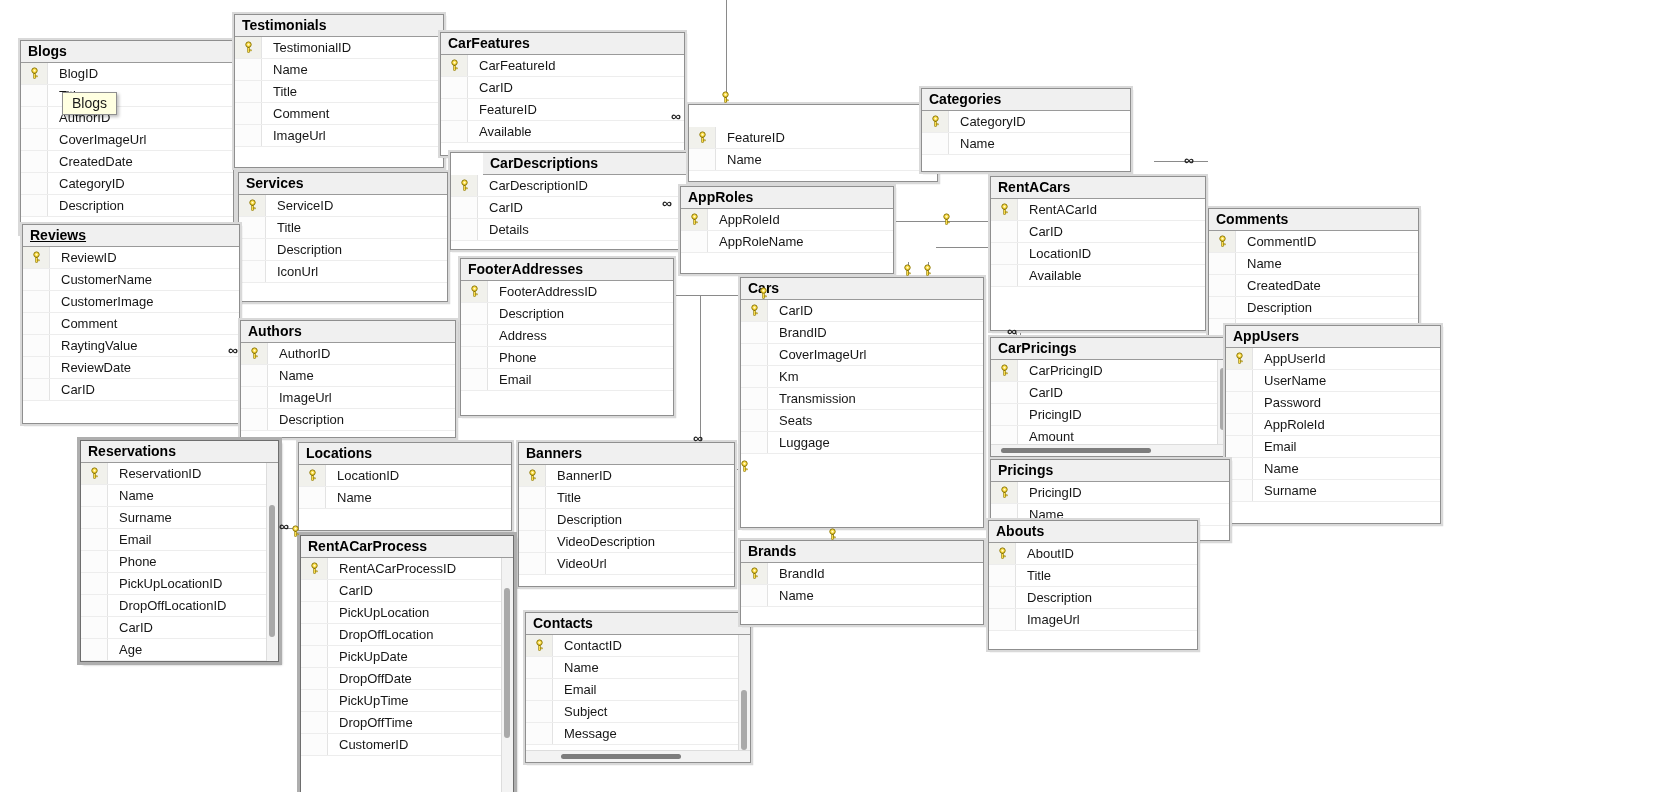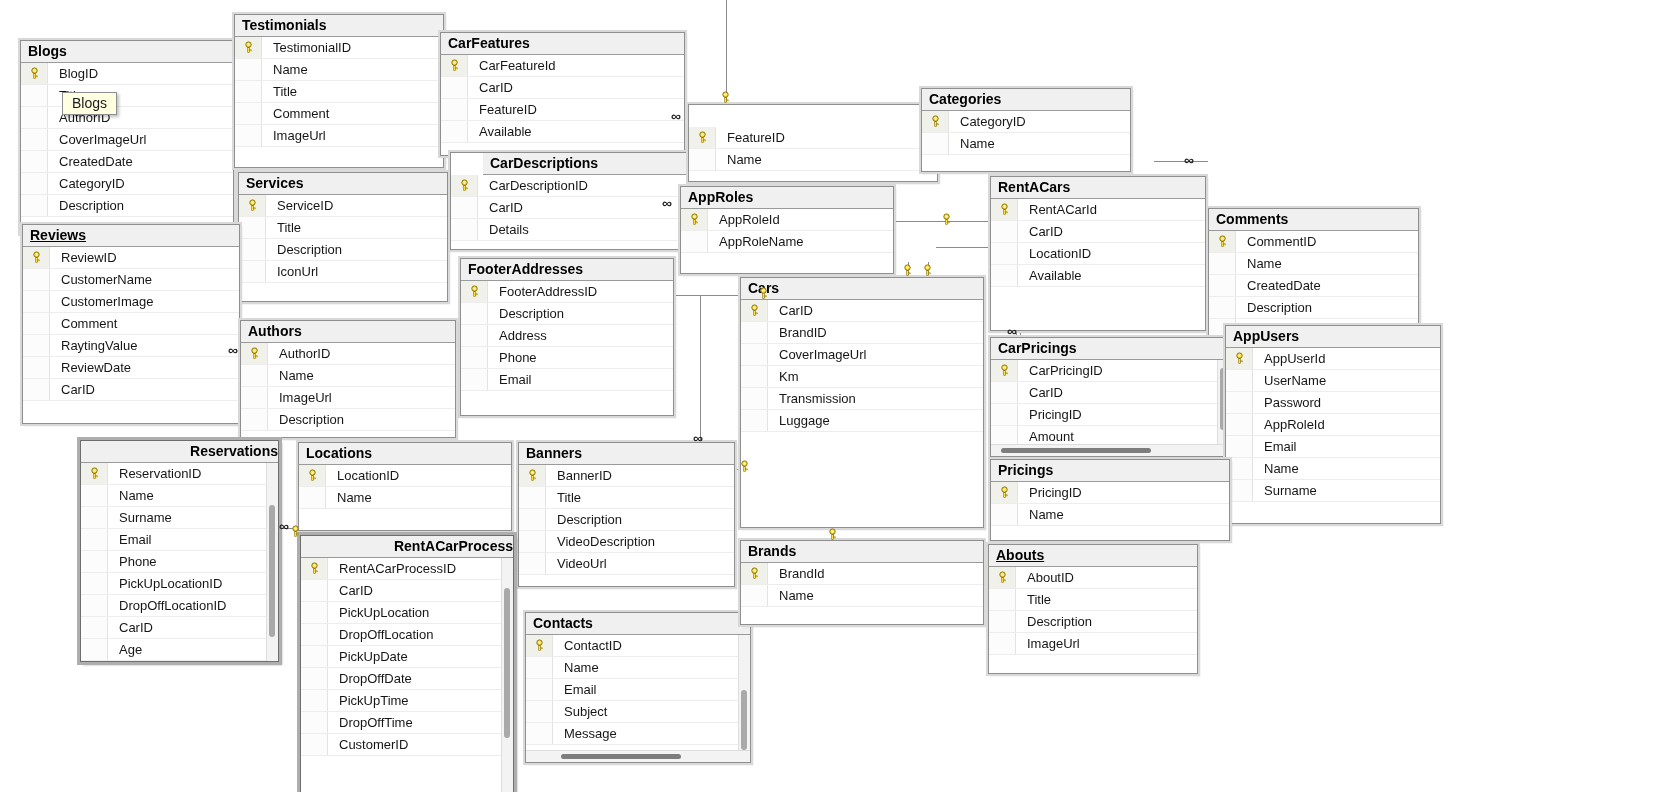--- a/index.html
+++ b/index.html
@@ -1,21 +1,21 @@
 <!DOCTYPE html>
 <html><head>
 <meta charset="utf-8">
 <style>
   html,body{margin:0;padding:0;}
   body{width:1659px;height:792px;background:#ffffff;font-family:"Liberation Sans",sans-serif;overflow:hidden;position:relative;}
   #canvas{position:absolute;left:0;top:0;width:1659px;height:792px;background:#ffffff;}
 
   .table-window{position:absolute;background:#ffffff;border:1px solid #8f8f8f;
     box-shadow:0 0 0 2px #d9d9d9,2px 2px 1px rgba(120,120,120,.45);}
-  .table-window.bold{border:1px solid #6e6e6e;box-shadow:0 0 0 3px #aeaeae,3px 3px 2px rgba(100,100,100,.5);text-align:right;}
+  .table-window.bold{border:1px solid #6e6e6e;box-shadow:0 0 0 3px #aeaeae,3px 3px 2px rgba(100,100,100,.5);}
   .tbl-header{height:21px;line-height:21px;background:#f0f0f0;border-bottom:1px solid #9a9a9a;
     font-weight:bold;font-size:14px;color:#000;padding-left:7px;white-space:nowrap;overflow:hidden;}
   .tbl-body{position:absolute;top:22px;left:0;right:0;bottom:0;background:#fff;overflow:hidden;}
   .tbl-row{height:21px;display:flex;border-bottom:1px solid #ededed;background:#fff;}
   .gutter{width:26px;flex:0 0 26px;border-right:1px solid #e3e3e3;display:flex;align-items:center;justify-content:center;background:#fcfcfc;}
   .tbl-row.pk .gutter{background:#f1f1ec;}
   .col-name{padding-left:11px;font-size:13px;line-height:21px;color:#161616;white-space:nowrap;}
 
   .vscroll{position:absolute;top:22px;right:0;bottom:0;width:11px;background:#f3f3f3;border-left:1px solid #dddddd;}
   .vthumb{position:absolute;left:2px;width:6px;background:#a9a9a9;border-radius:3px;}
@@ -452,20 +452,24 @@
         <div class="tbl-row">
           <div class="gutter"></div>
           <div class="col-name">Km</div>
         </div>
         <div class="tbl-row">
           <div class="gutter"></div>
           <div class="col-name">Transmission</div>
         </div>
         <div class="tbl-row">
           <div class="gutter"></div>
+          <div class="col-name">Seats</div>
+        </div>
+        <div class="tbl-row">
+          <div class="gutter"></div>
           <div class="col-name">Luggage</div>
         </div>
       </div>
     </div>
     <div class="table-window" style="left: 990px; top: 337px; width: 238px; height: 118px;">
       <div class="tbl-header">CarPricings</div>
       <div class="tbl-body">
         <div class="tbl-row pk">
           <div class="gutter">
             <svg width="13" height="13" viewBox="0 0 13 13">
@@ -762,21 +766,21 @@
             </svg>
           </div>
           <div class="col-name">BrandId</div>
         </div>
         <div class="tbl-row">
           <div class="gutter"></div>
           <div class="col-name">Name</div>
         </div>
       </div>
     </div>
-    <div class="table-window" style="left: 988px; top: 544px; width: 208px; height: 128px; text-decoration: underline;">
+    <div class="table-window" style="left: 988px; top: 520px; width: 208px; height: 128px;">
       <div class="tbl-header">Abouts</div>
       <div class="tbl-body">
         <div class="tbl-row pk">
           <div class="gutter">
             <svg width="13" height="13" viewBox="0 0 13 13">
               <circle cx="6.5" cy="3.6" r="2.7" fill="#ffe14d" stroke="#8a7400" stroke-width="1"></circle>
               <circle cx="6.5" cy="3.6" r="0.9" fill="#fffbe0"></circle>
               <rect x="5.7" y="6.2" width="1.7" height="5.2" fill="#ffe14d" stroke="#8a7400" stroke-width="0.6"></rect>
               <rect x="7.2" y="8.8" width="2.1" height="1.1" fill="#ffe14d" stroke="#8a7400" stroke-width="0.5"></rect>
             </svg>

